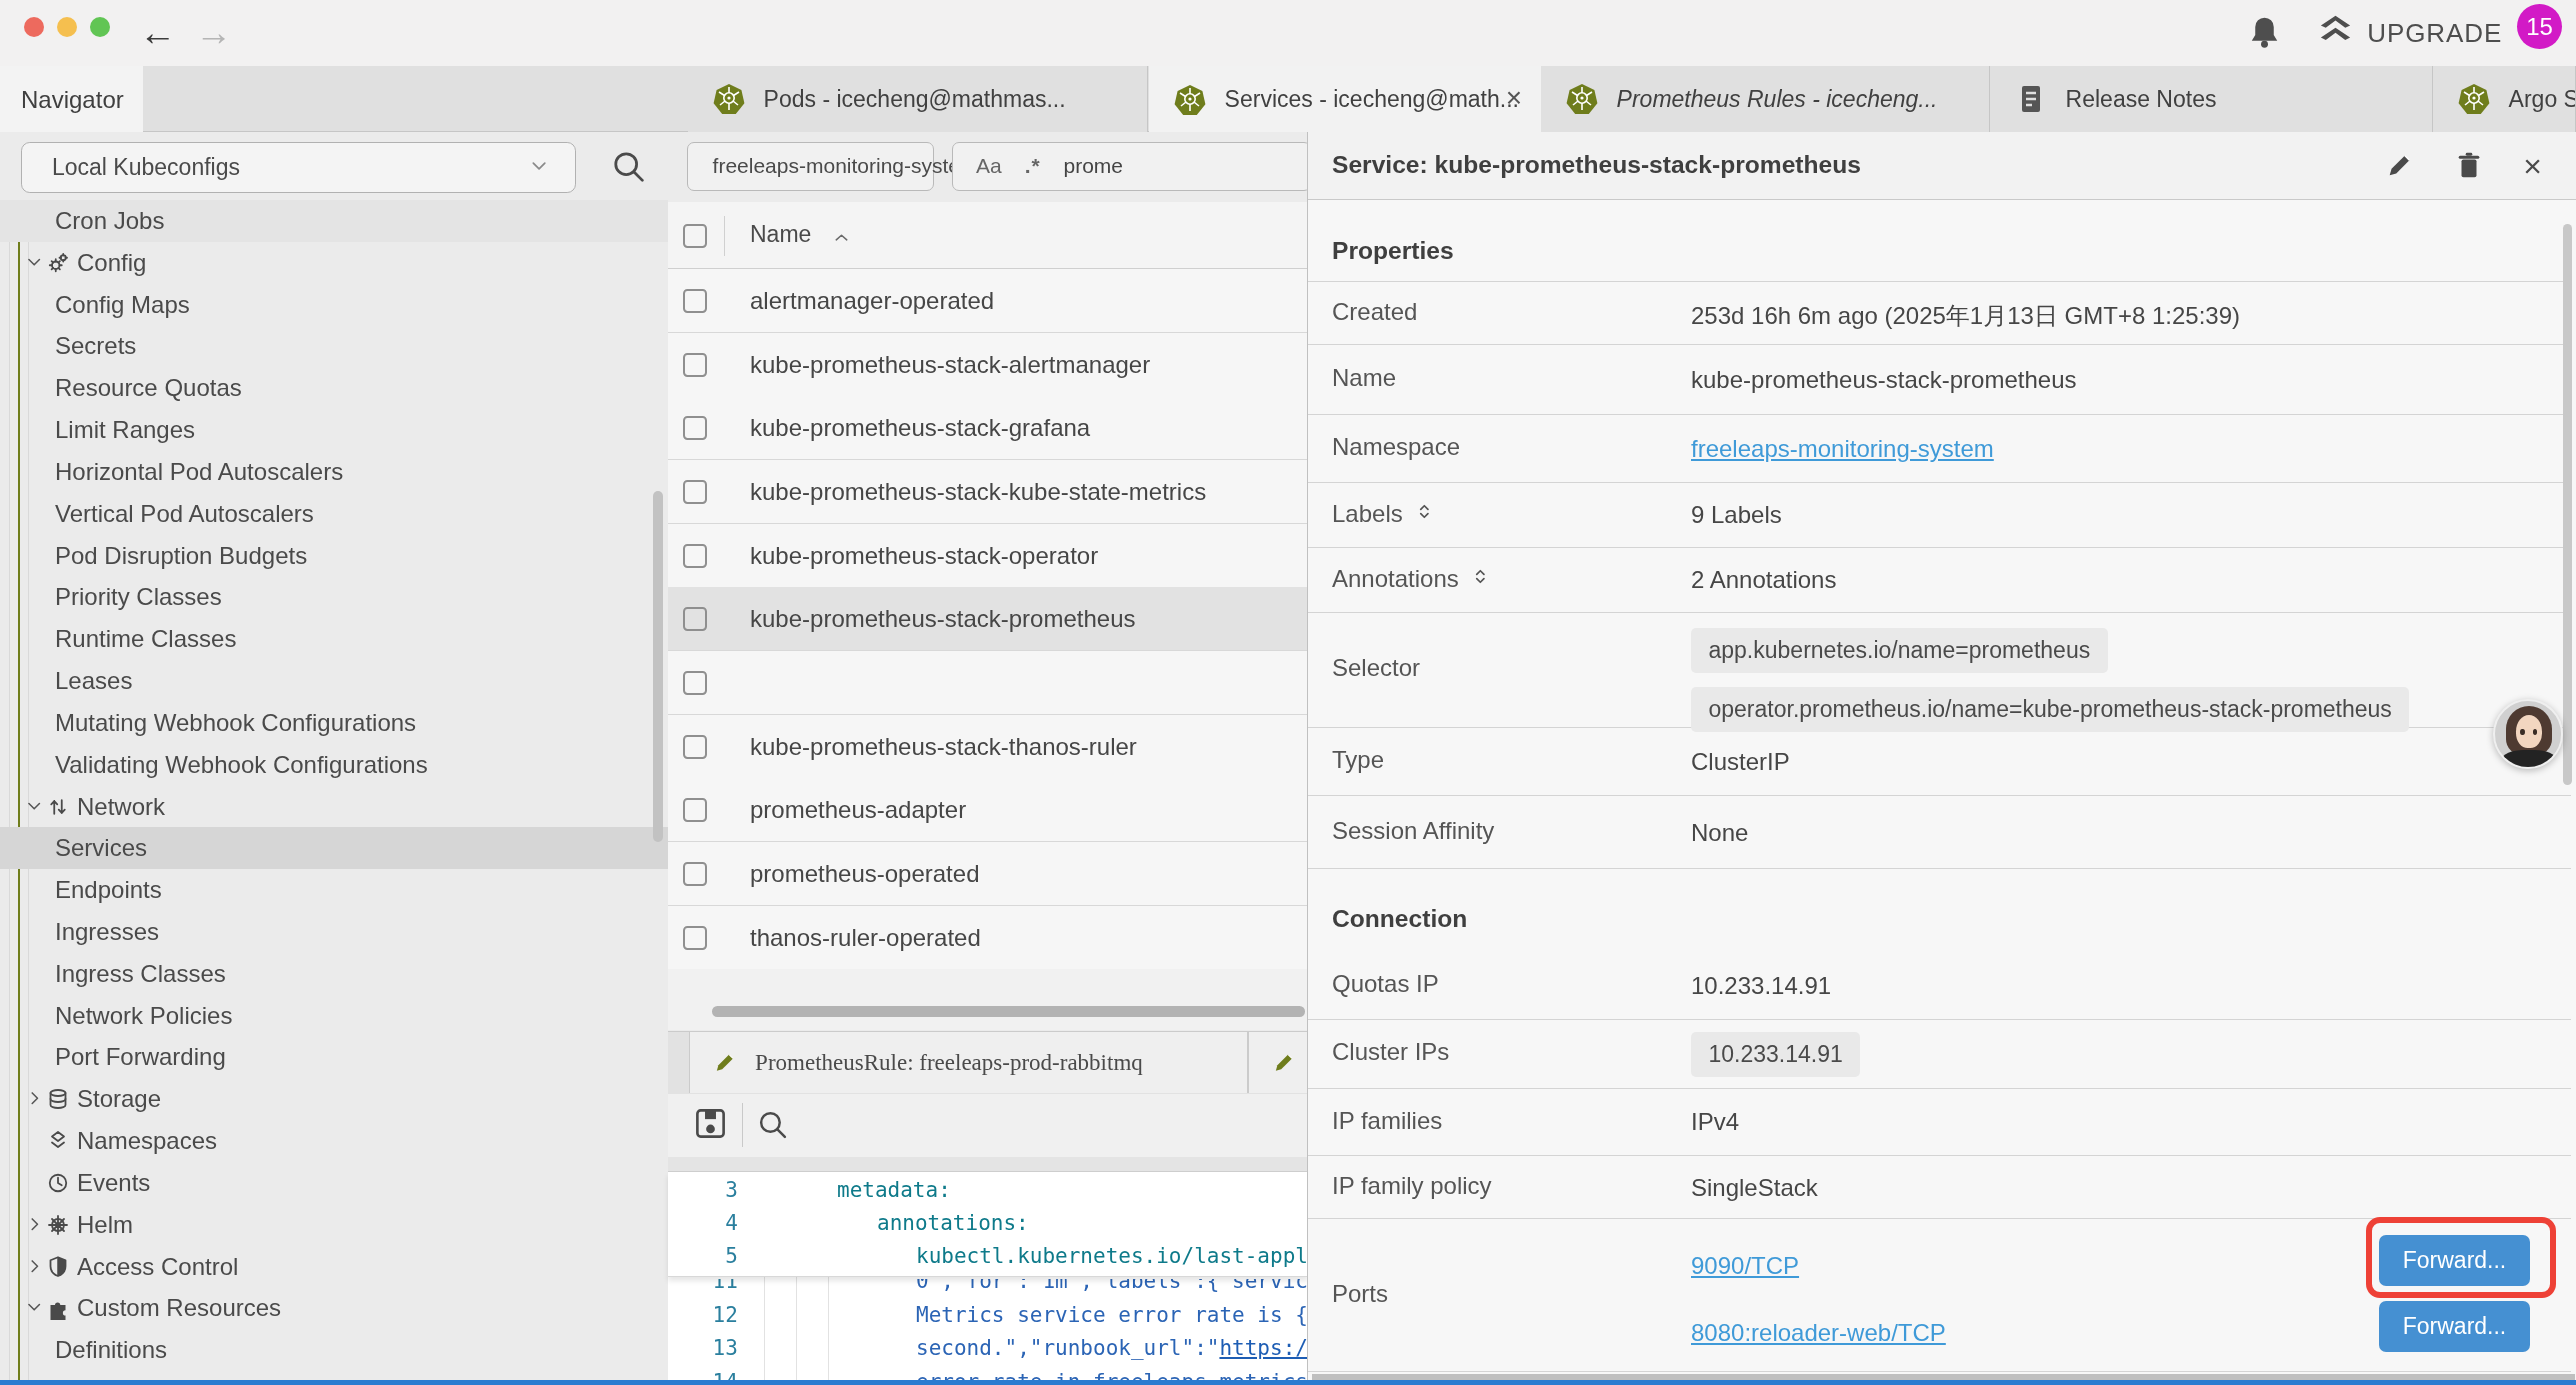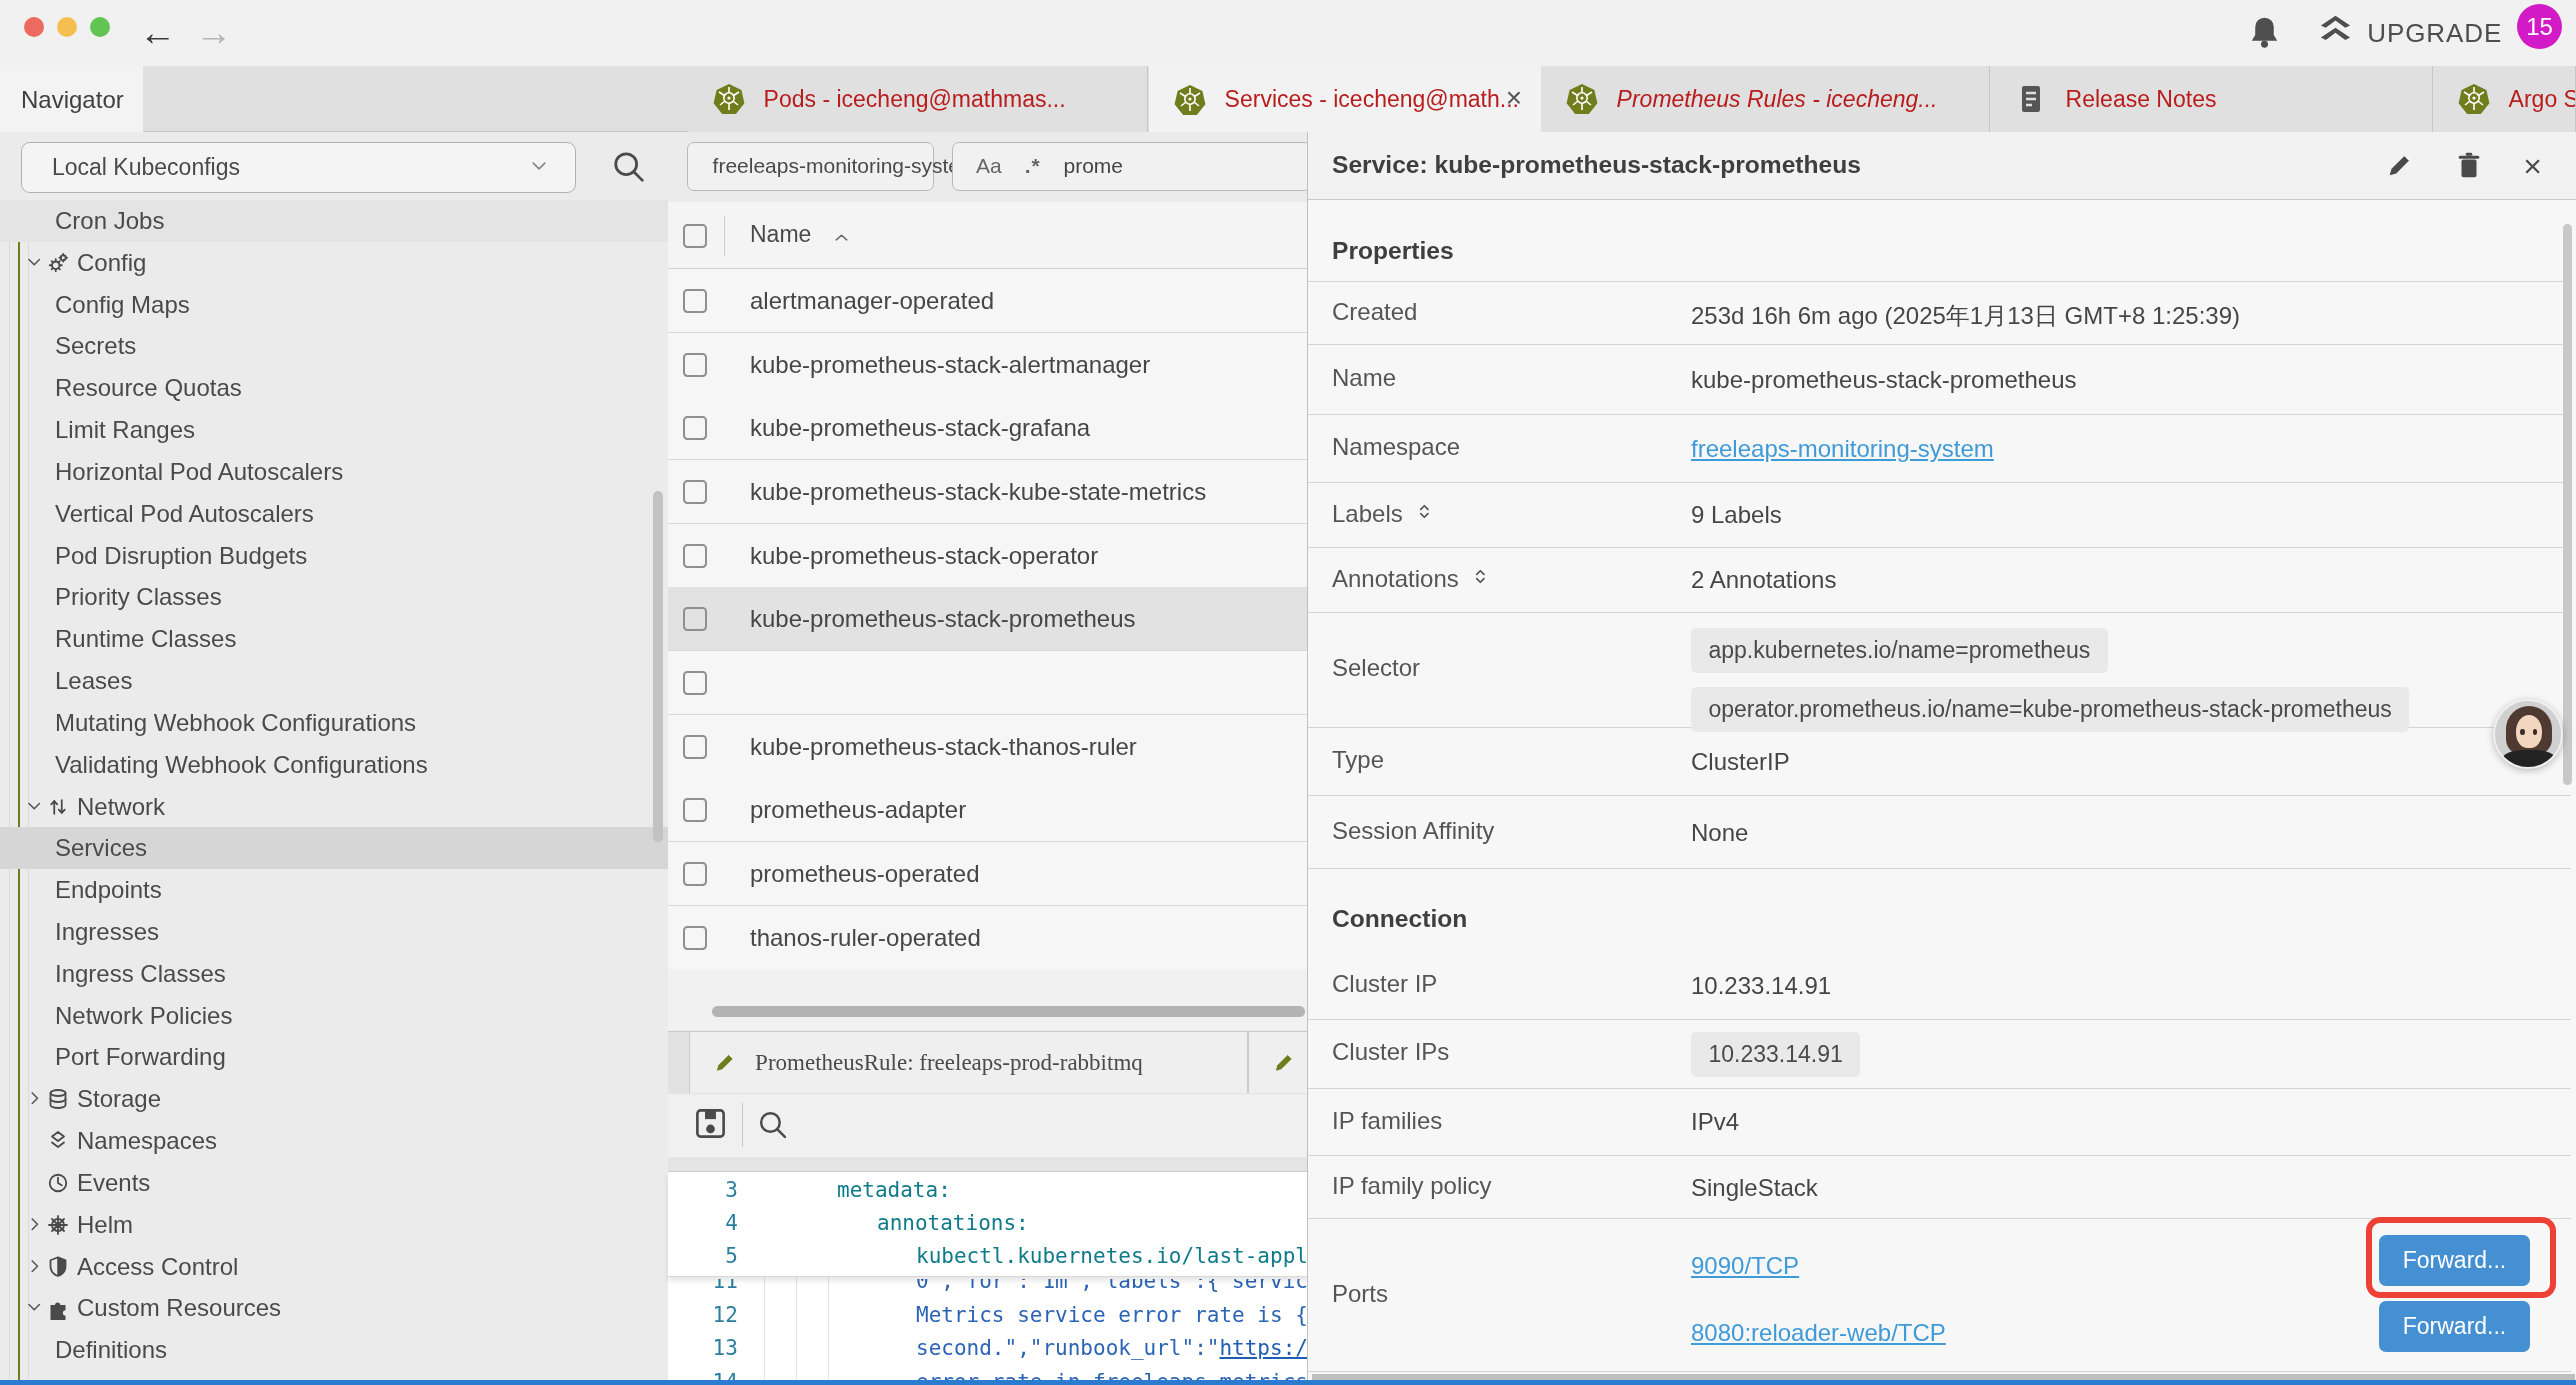--- a/index.html
+++ b/index.html
@@ -18,21 +18,21 @@
   #fwd-arrow { left:195px; color:#b5b5b5; }
   #bell { left:2246px; top:13px; }
   #upgrade { left:2316px; top:13px; display:flex; align-items:center; gap:12.3px; height:40px; }
   #upgrade-label { font-size:26px; color:#4e4e4e; letter-spacing:0.9px; }
   #badge { left:2517px; top:4.4px; width:45px; height:45px; border-radius:50%; background:#d21ac6; color:#fff; font-size:24px; display:flex; align-items:center; justify-content:center; }
 
   
   #tabstrip { left:0; top:66px; width:2576px; height:66px; background:#e0e0e0; border-bottom:0.9px solid #c6c6c6; }
   .tab { position:absolute; top:0; height:66px; background:#e0e0e0; border-right:0.9px solid #c6c6c6; display:flex; align-items:center; overflow:hidden; white-space:nowrap; }
   .tab.active { background:#f2f2f2; height:67px; }
-  .tab .tab-label { font-size:23px; color:#b91c1c; margin-left:19px; }
+  .tab .tab-label { font-size:23px; color:#404040; margin-left:19px; }
   .tab .tab-label.italic { font-style:italic; }
   .tab .icon-box { margin-left:24.6px; display:flex; }
   .tab .close-x { position:absolute; right:19px; font-size:28px; color:#555; top:16px; }
   #navigator-tab { left:0; width:143px; background:#f3f3f3; height:67px; border-right:none; }
   #navigator-tab .tab-label { margin-left:21px; font-size:24px; color:#3f3f3f; }
 
   
   #sidebar { left:0; top:132px; width:780px; height:1254px; background:#ebebeb; border-right:0.9px solid #c6c6c6; }
   #kubeconfig-select { left:21px; top:9.6px; width:555px; height:51px; border:1.8px solid #b1b1b1; border-radius:8.8px; background:#f4f4f4; display:flex; align-items:center; }
   #kubeconfig-select span.val { font-size:23px; color:#4a4a4a; margin-left:30px; flex:1; }
@@ -619,21 +619,21 @@
         <span class="p-value" style="top:20px">ClusterIP</span>
       </div>
       <div class="panel-row" style="top: 665px; height: 72px;">
         <span class="p-label" style="top:20px">
           <span>Session Affinity</span>
         </span>
         <span class="p-value" style="top:22px">None</span>
       </div>
       <div class="panel-row" style="top: 820px; height: 68px;">
         <span class="p-label" style="top:18px">
-          <span>Cluster IP</span>
+          <span>Quotas IP</span>
         </span>
         <span class="p-value" style="top:20px">10.233.14.91</span>
       </div>
       <div class="panel-row" style="top: 887px; height: 70px;">
         <span class="p-label" style="top:19px">
           <span>Cluster IPs</span>
         </span>
         <span class="chip" style="left:383px;top:13px">10.233.14.91</span>
       </div>
       <div class="panel-row" style="top: 957px; height: 67px;">

